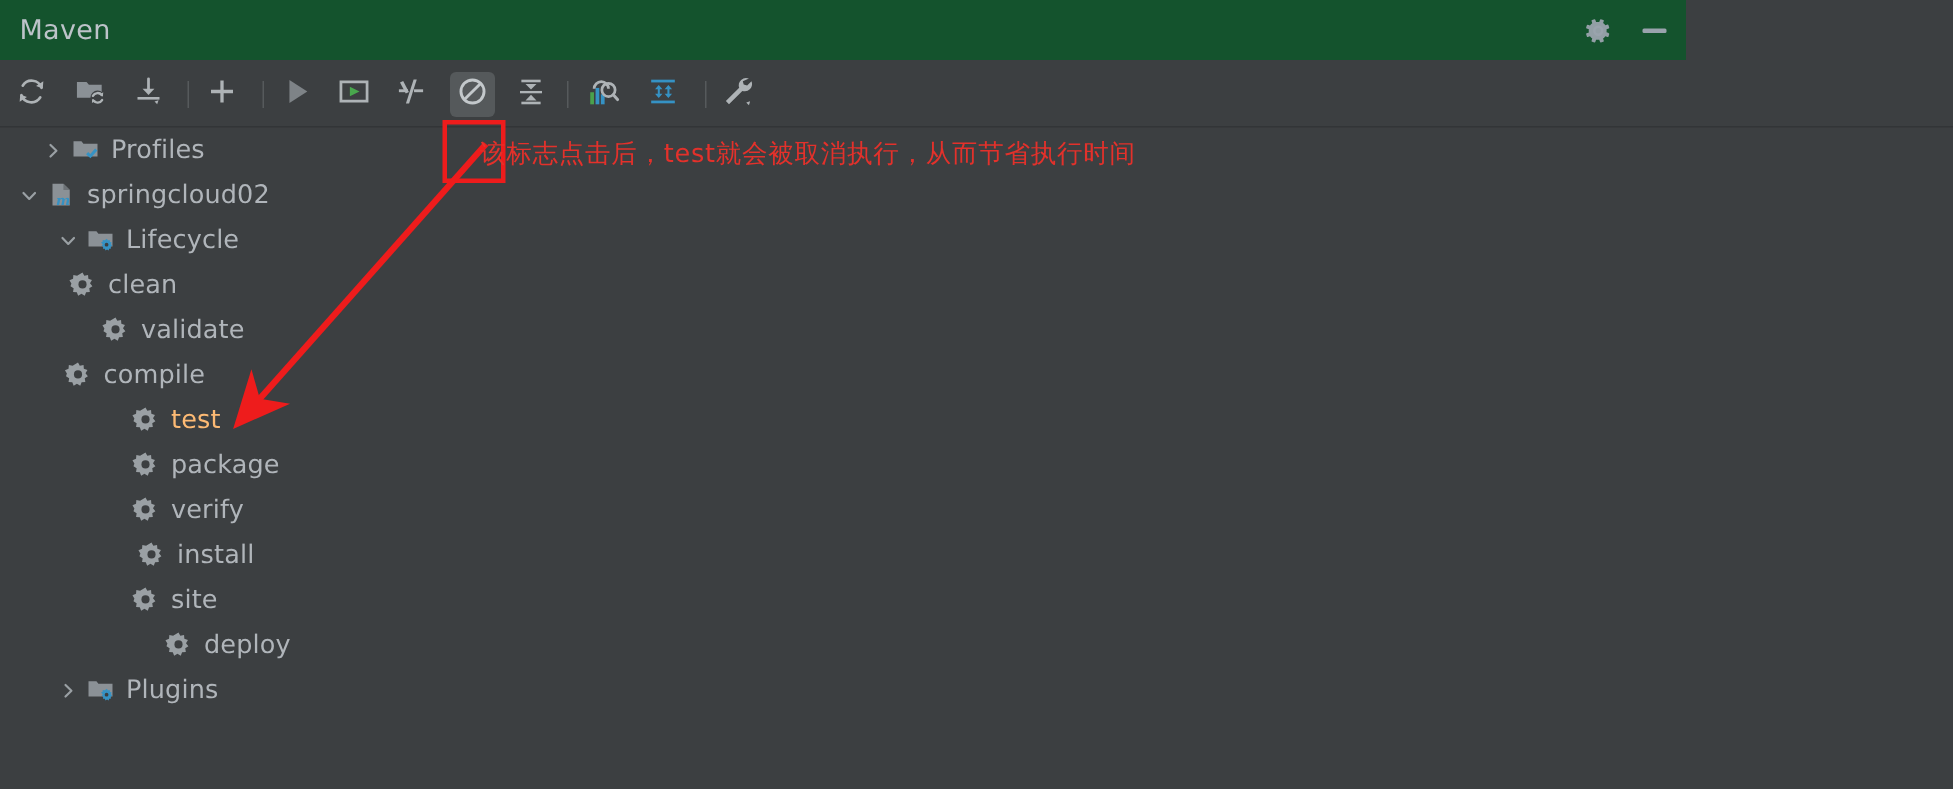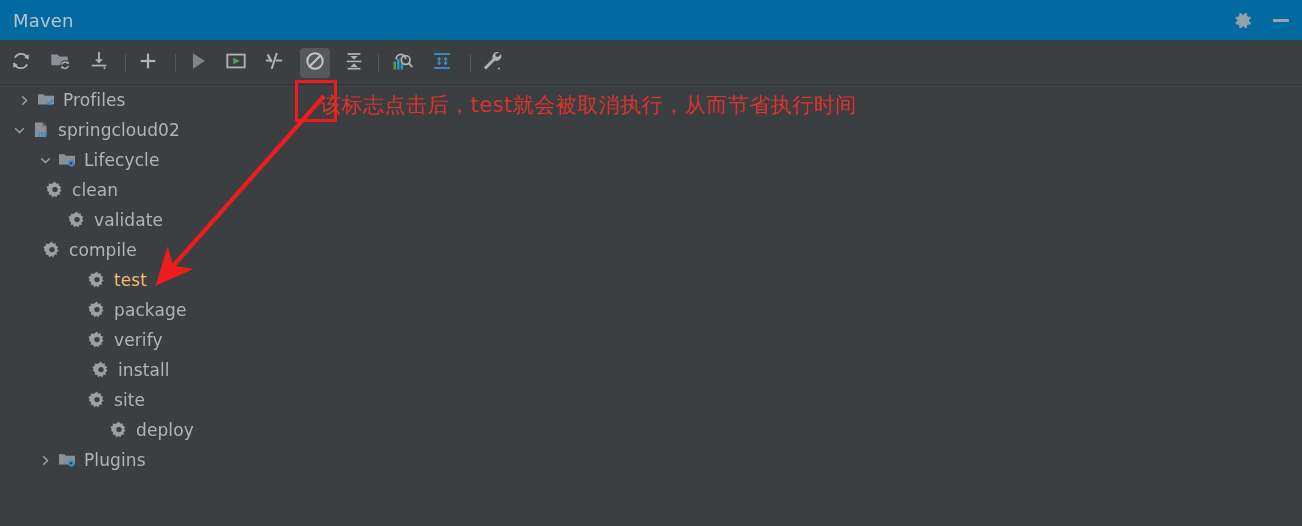--- a/index.html
+++ b/index.html
@@ -18,22 +18,22 @@
     position: relative;
     width: 1302px;
     height: 526px;
     background: #3c3f41;
   }
 
   
   .titlebar {
     position: absolute;
     left: 0; top: 0;
-    width: 1302px; height: 40px;
-    background: #0369a1;
+    width: 1124px; height: 40px;
+    background: #14532d;
     display: flex;
     align-items: center;
   }
   .title-text {
     margin-left: 13px;
     color: #bdc3c9;
     font-size: 18px;
     letter-spacing: 0.2px;
   }
   .titlebar-actions {
@@ -129,21 +129,21 @@
     font-size: 17px;
     letter-spacing: 0.1px;
   }
   .label.dim { color: #fdba74; }
 
   
   .anno-text {
     position: absolute;
     left: 320px; top: 91px;
     color: #e3312b;
-    font-size: 21px;
+    font-size: 17px;
     font-family: "DejaVu Sans", "Liberation Sans", sans-serif;
     letter-spacing: 0.5px;
     white-space: nowrap;
   }
   .anno-arrow {
     position: absolute;
     left: 0; top: 0;
     width: 1302px; height: 526px;
     pointer-events: none;
   }
@@ -299,21 +299,21 @@
           <path fill="#aeb3b6" d="M17.5 19.3l2.6-.8-.8 2.6z"></path>
         </svg>
       </span>
     </div>
 
     <div class="highlight-box"></div>
   </div>
 
   <div class="tree">
 
-    <div class="row" style="padding-left:13px">
+    <div class="row" style="padding-left:24px">
       <span class="arrow">
         <svg width="11" height="11" viewBox="0 0 12 12">
             <path fill="none" stroke="#9aa0a4" stroke-width="1.6" stroke-linecap="round" stroke-linejoin="round" d="M4 1.8L8.3 6 4 10.2"></path>
           </svg>
       </span>
       <span class="ricon">
         <svg width="18" height="18" viewBox="0 0 18 18">
           <path fill="#8b9196" d="M1 3.2h5.3l1.3 1.6H17v8.6H1z"></path>
           <path fill="#3592c4" d="M16.9 9.4l-4.6 5.1-2.9-2.7 1.4-1.5 1.4 1.3 3.2-3.6z"></path>
         </svg>

